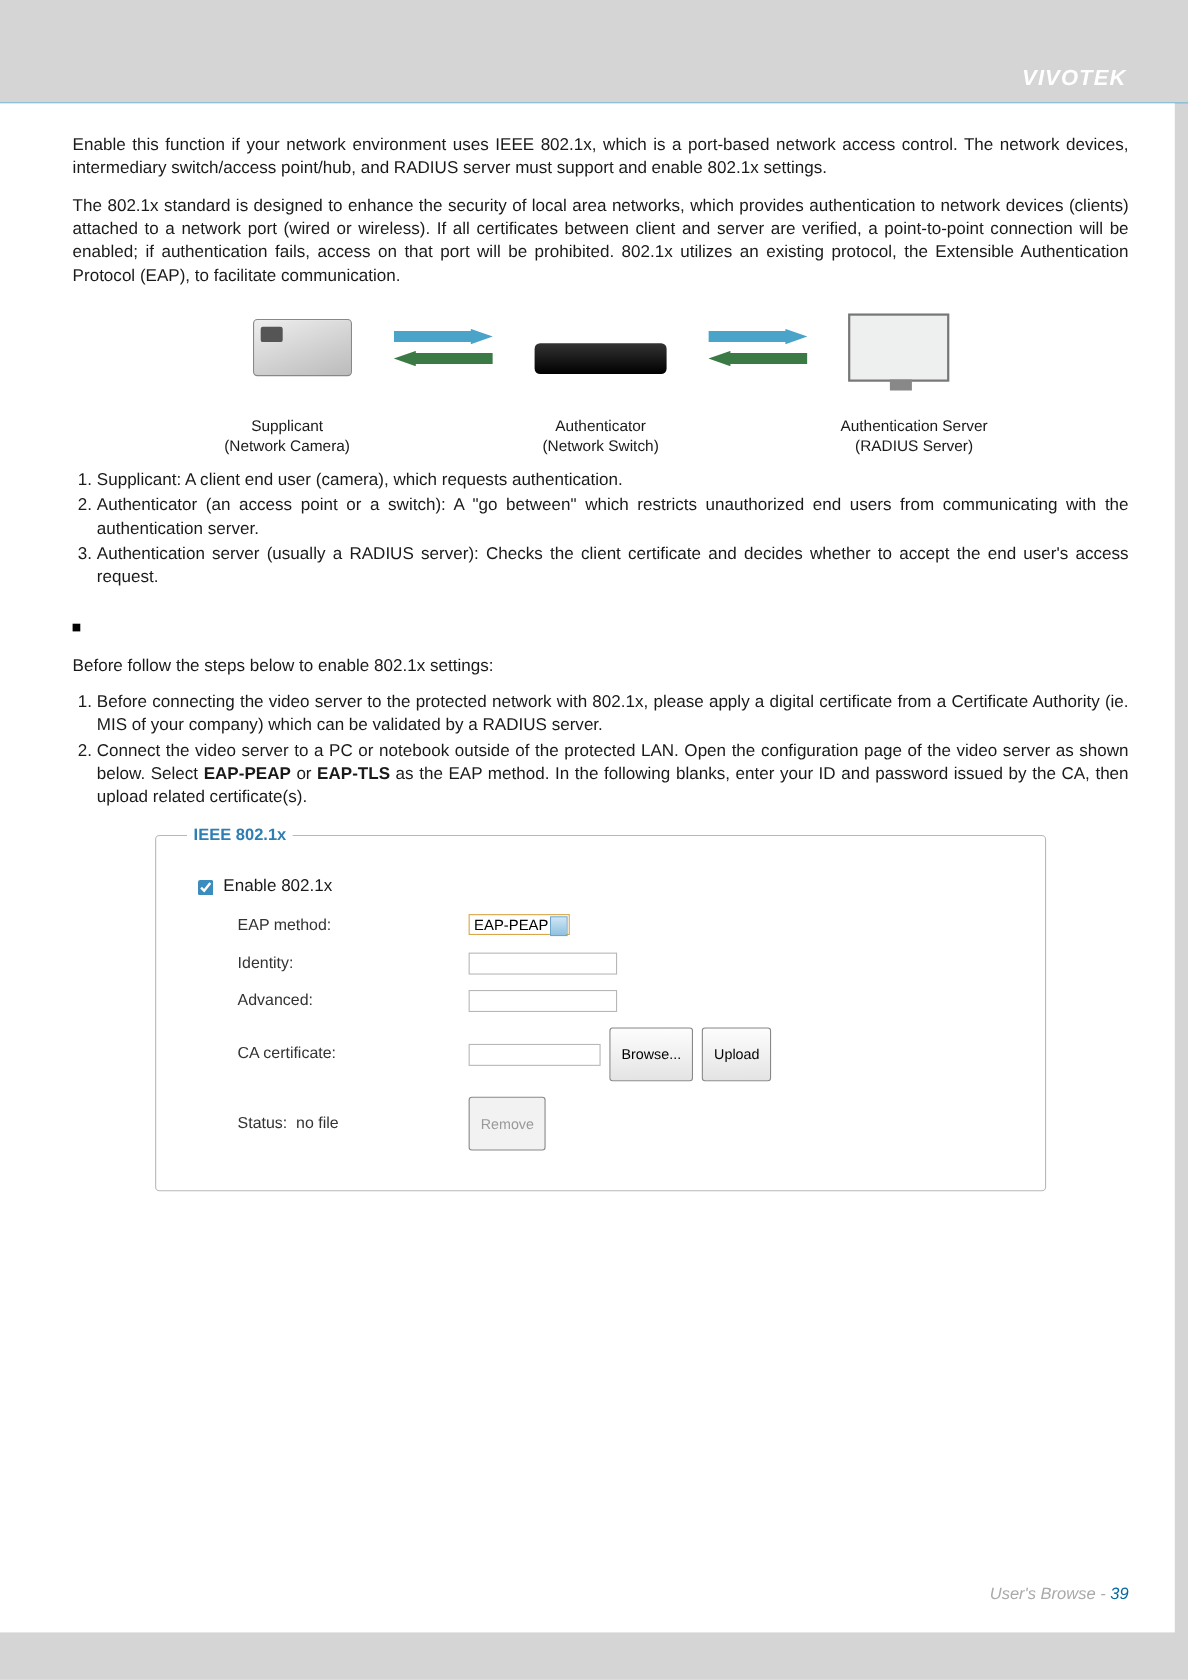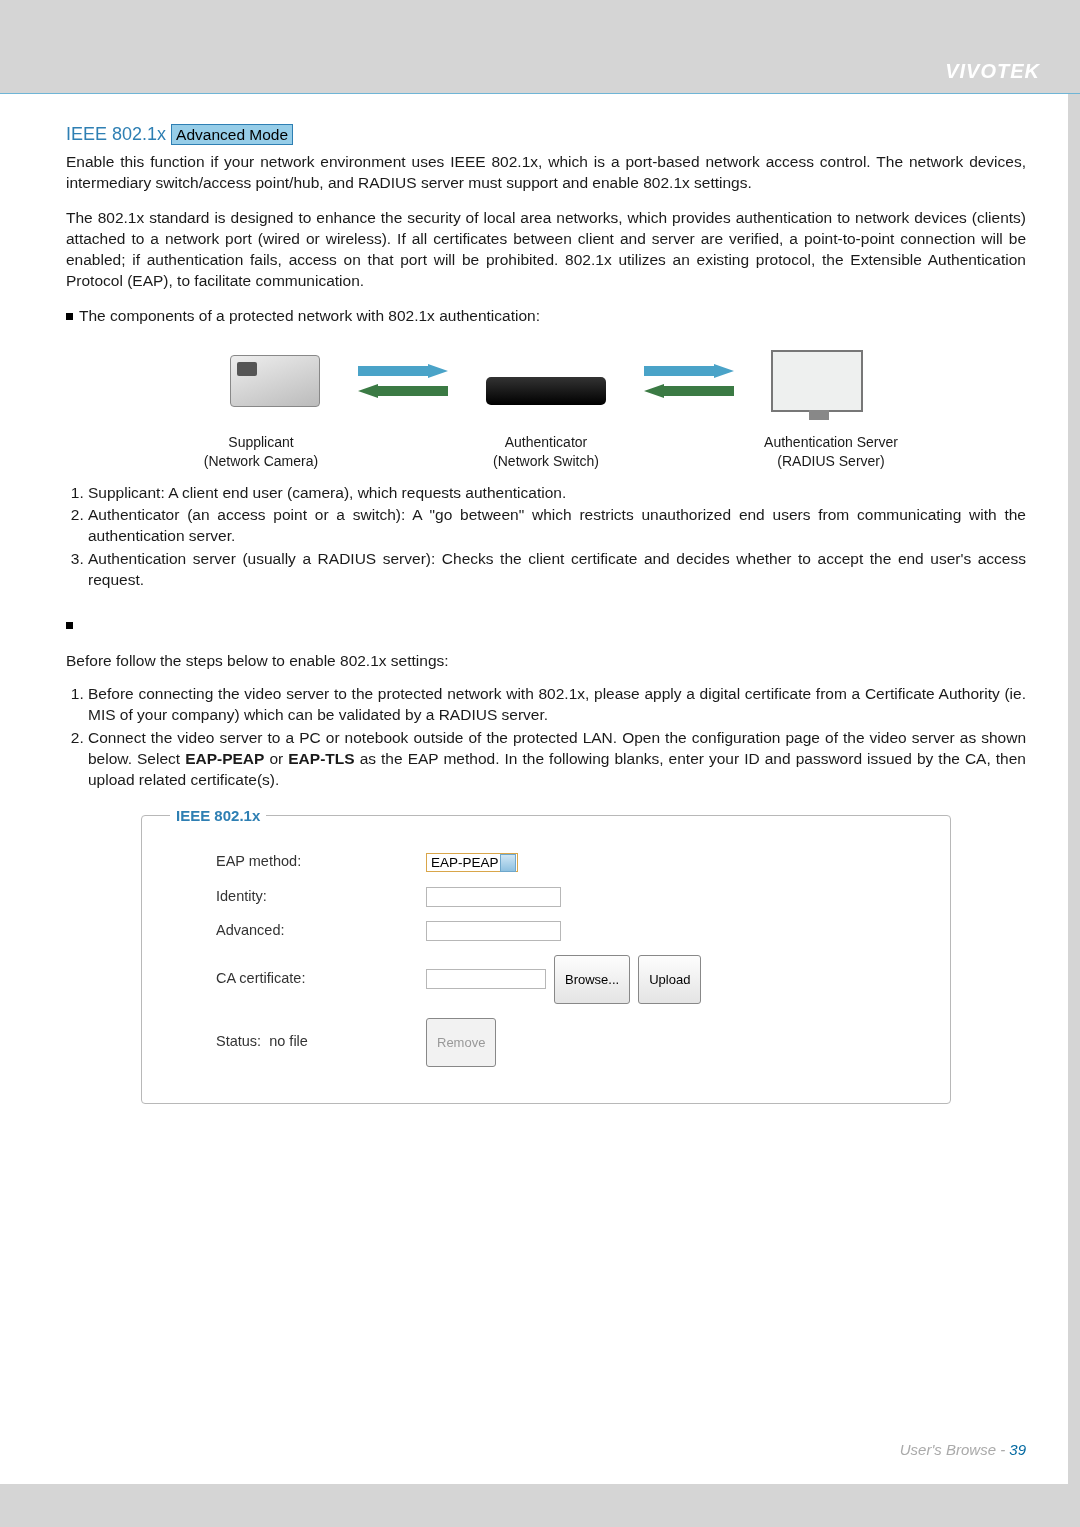--- a/index.html
+++ b/index.html
@@ -19,21 +19,21 @@
     position: relative;
   }
   .header-band {
     height: 94px;
     border-bottom: 1px solid #6fb5d6;
     position: relative;
     background: #d5d5d5;
   }
   .brand {
     position: absolute;
-    right: 40px;
+    right: 56px;
     top: 58px;
     color: #fff;
     font-style: italic;
     font-weight: bold;
     font-size: 20px;
     letter-spacing: 1px;
   }
   .page {
     background: #fff;
     margin: 0 12px 0 0;
@@ -78,21 +78,21 @@
   }
   .monitor {
     width: 92px; height: 62px; border:2px solid #777; background:#eef0ef; position:relative;
   }
   .monitor::after { content:""; position:absolute; bottom:-10px; left:36px; width:20px; height:10px; background:#888; }
   .arrows {
     width: 90px; display:flex; flex-direction:column; align-items:center; gap:6px;
   }
   .arrow-svg { width: 90px; height: 14px; }
   .diag-labels { display:flex; justify-content:space-between; margin-top:16px; font-size:14px; text-align:center; }
-  .diag-labels > div { width: 190px; }
+  .diag-labels > div { width: 190px; margin-top: 10px; }
   ol.numlist { margin: 12px 0; padding-left: 22px; }
   ol.numlist li { text-align: justify; margin-bottom: 2px; }
   .strong { font-weight: bold; }
   .bullet-eap { display:flex; gap:6px; align-items:flex-start; margin-top:24px; }
   .screenshot-panel {
     width: 810px;
     margin: 24px auto 0;
     border: 1px solid #b8b8b8;
     border-radius: 4px;
     padding: 22px 24px 22px 34px;
@@ -147,33 +147,25 @@
 </head>
 <body>
 
 <div class="sheet">
   <div class="header-band">
     <div class="brand">VIVOTEK</div>
   </div>
 
   <div class="page">
 
-    <div class="section-title">
-      <span>IEEE 802.1x</span>
-      <span class="adv-mode">Advanced Mode</span>
-    </div>
 
     <p class="just">Enable this function if your network environment uses IEEE 802.1x, which is a port-based network access control. The network devices, intermediary switch/access point/hub, and RADIUS server must support and enable 802.1x settings.</p>
 
     <p class="just">The 802.1x standard is designed to enhance the security of local area networks, which provides authentication to network devices (clients) attached to a network port (wired or wireless). If all certificates between client and server are verified, a point-to-point connection will be enabled; if authentication fails, access on that port will be prohibited. 802.1x utilizes an existing protocol, the Extensible Authentication Protocol (EAP), to facilitate communication.</p>
 
-    <div class="bullet-row">
-      <span class="sq"></span>
-      <span>The components of a protected network with 802.1x authentication:</span>
-    </div>
 
     <div class="diagram">
       <div class="diagram-row">
         <div class="dev">
             <div class="camera"></div>
           </div>
         <div class="arrows">
           <svg class="arrow-svg" viewBox="0 0 90 14">
               <polygon points="0,2 70,2 70,0 90,7 70,14 70,12 0,12" fill="#4aa3c8"></polygon>
             </svg>
@@ -226,20 +218,24 @@
     <ol class="numlist">
       <li>Before connecting the video server to the protected network with 802.1x, please apply a digital certificate from a Certificate Authority (ie. MIS of your company) which can be validated by a RADIUS server.</li>
       <li>
         <span>Connect the video server to a PC or notebook outside of the protected LAN. Open the configuration page of the video server as shown below. Select </span><span class="strong">EAP-PEAP</span><span> or </span><span class="strong">EAP-TLS</span><span> as the EAP method. In the following blanks, enter your ID and password issued by the CA, then upload related certificate(s).</span>
       </li>
     </ol>
 
     <div class="screenshot-panel">
       <div class="legend">IEEE 802.1x</div>
 
+      <div class="form-row" style="padding-left:0;">
+        <input type="checkbox" class="chk" checked="" style="">
+        <span style="margin-left:6px;">Enable 802.1x</span>
+      </div>
 
       <div class="form-row">
         <div class="form-label">EAP method:</div>
         <div class="form-field">
           <span class="sel-wrap">
             <select class="sel">
               <option>EAP-PEAP</option>
             </select>
             <span class="chev"></span>
           </span>

